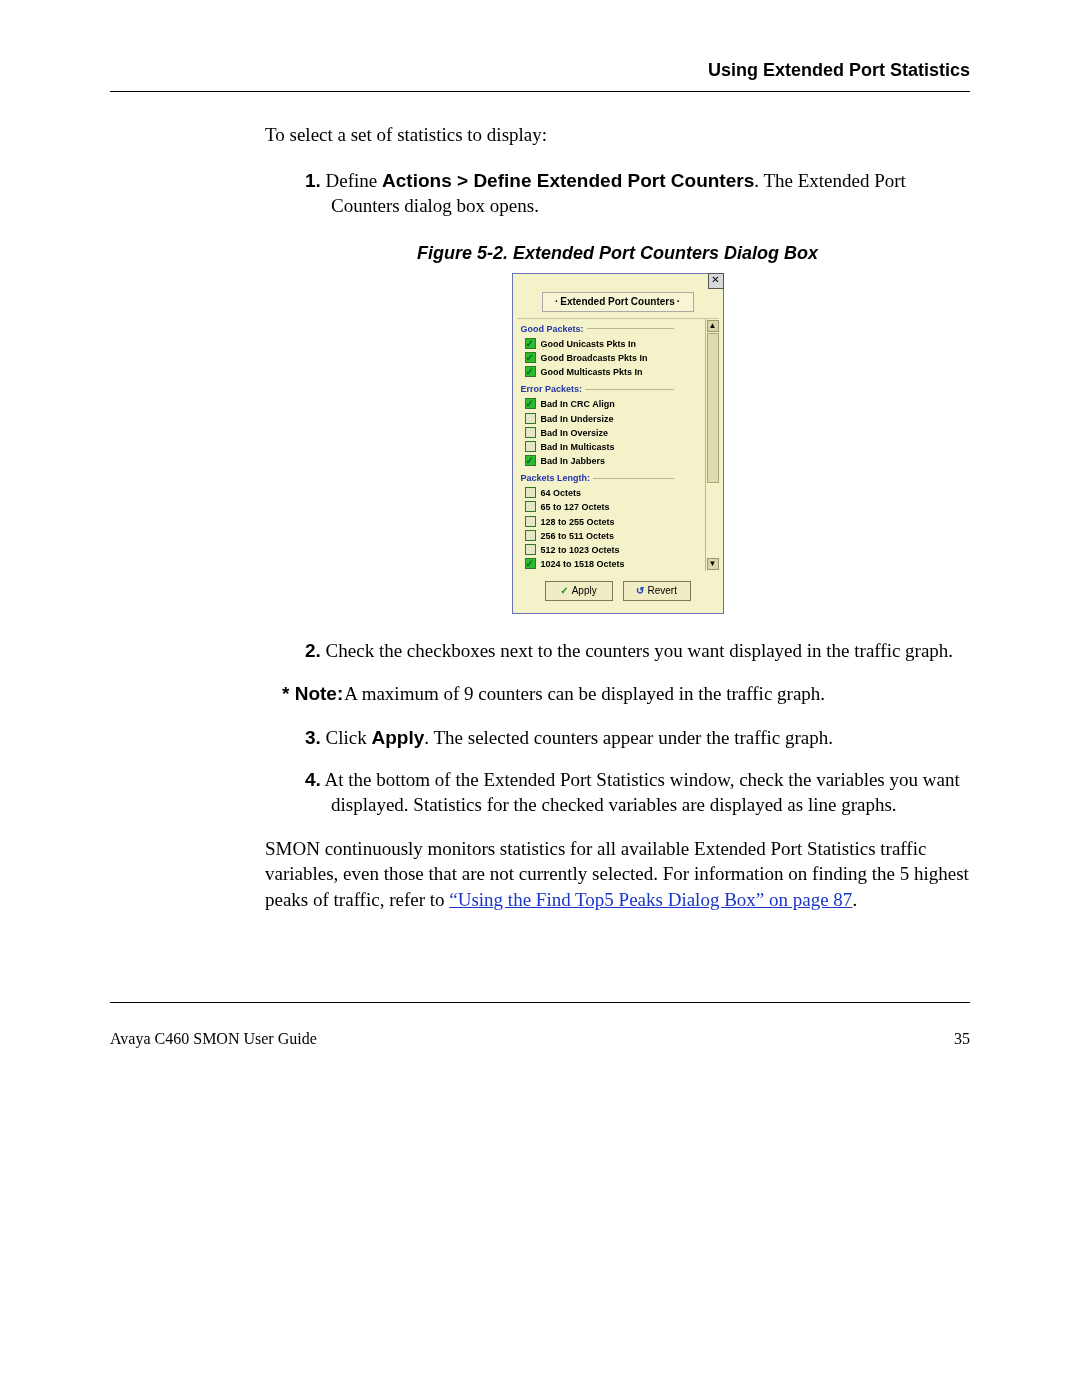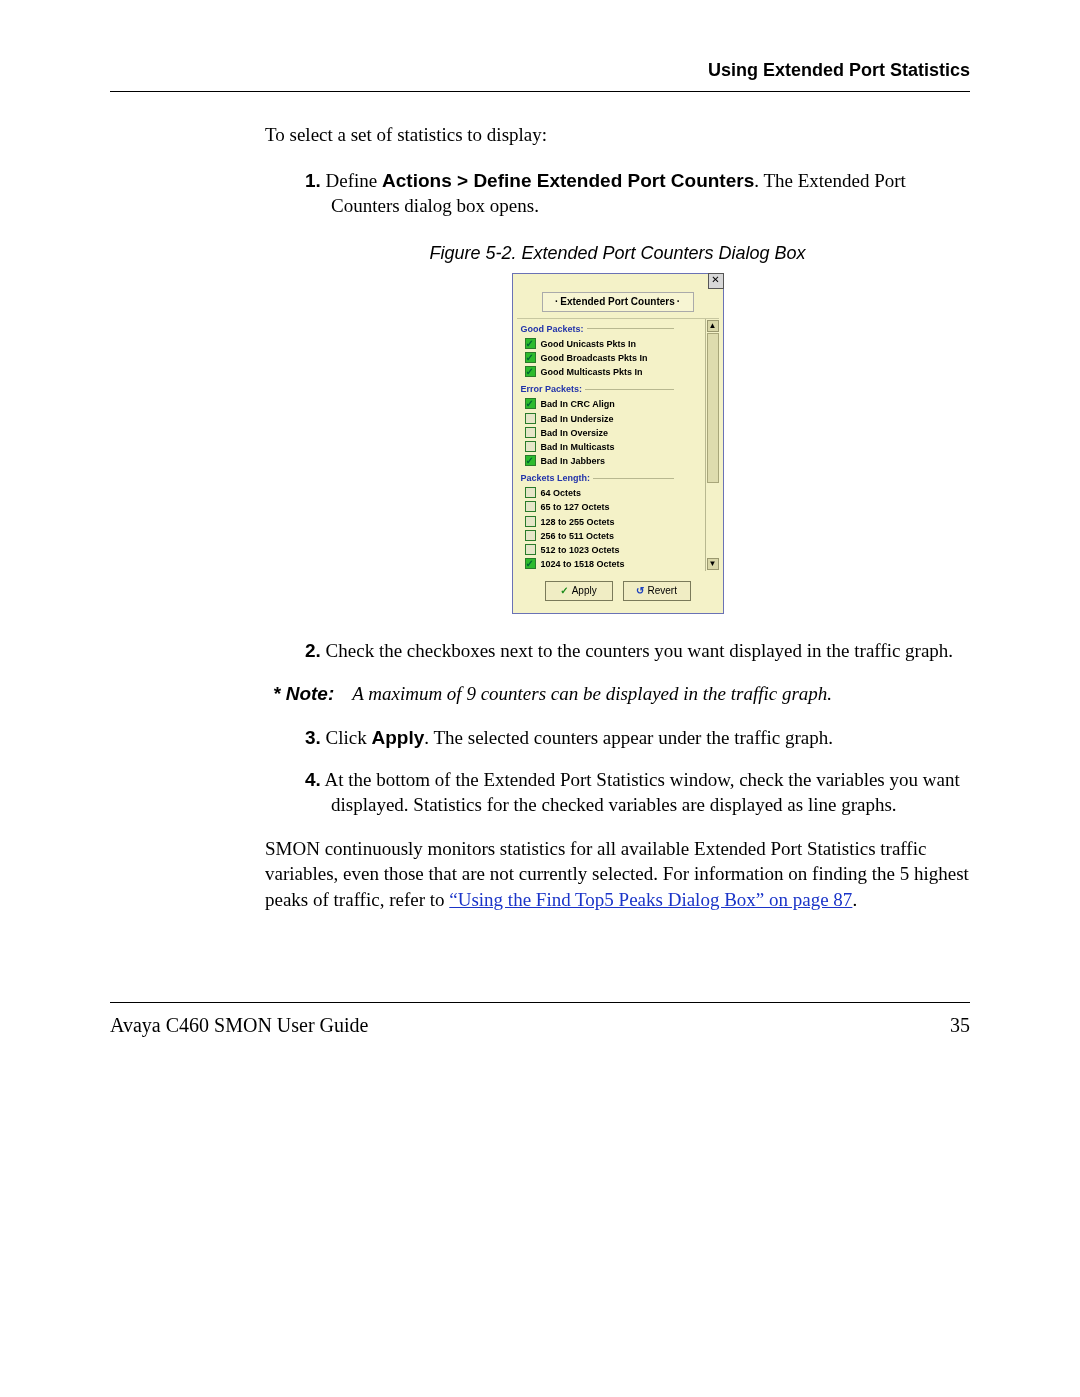--- a/index.html
+++ b/index.html
@@ -51,21 +51,21 @@
     font-weight: bold;
     font-family: Arial, Helvetica, sans-serif;
   }
   .bold-sans {
     font-family: Arial, Helvetica, sans-serif;
     font-weight: bold;
   }
   .figcap {
     text-align: center;
     font-family: Arial, Helvetica, sans-serif;
-    font-weight: normal;
+    font-weight: bold;
     font-style: italic;
     font-size: 18px;
     margin: 22px 0 8px 0;
   }
   
   .dialog {
     width: 212px;
     margin: 0 auto 24px auto;
     border: 1px solid #6a72b5;
     background: #f4f2c8;
@@ -189,23 +189,22 @@
     display: flex;
     align-items: center;
     justify-content: center;
     gap: 3px;
   }
   .ico-check { color: #1a8a1a; font-weight: bold; }
   .ico-revert { color: #1a3fbf; font-weight: bold; }
   
   .note {
     display: flex;
-    gap: 18px;
-    margin: 4px 0 18px 8px;
-    font-style: italic;
+    gap: 1px;
+    margin: 4px 0 18px 17px;
   }
   .note .lbl {
     font-family: Arial, Helvetica, sans-serif;
     font-weight: bold;
     white-space: nowrap;
   }
   .note .txt { flex: 1; }
   .link {
     color: #1a34c8;
     text-decoration: underline;
@@ -214,25 +213,25 @@
   .hr-bot {
     position: absolute;
     left: 110px; right: 110px;
     bottom: 74px;
     border: none;
     border-top: 1px solid #000;
   }
   .footer {
     position: absolute;
     left: 110px; right: 110px;
-    bottom: 48px;
+    bottom: 37px;
     display: flex;
     justify-content: space-between;
     font-family: Georgia, serif;
-    font-size: 20px;
+    font-size: 16px;
   }
 </style>
 </head>
 <body>
 
 <div class="page">
 
   <div class="header-right">Using Extended Port Statistics</div>
   <hr class="hr-top">
 

